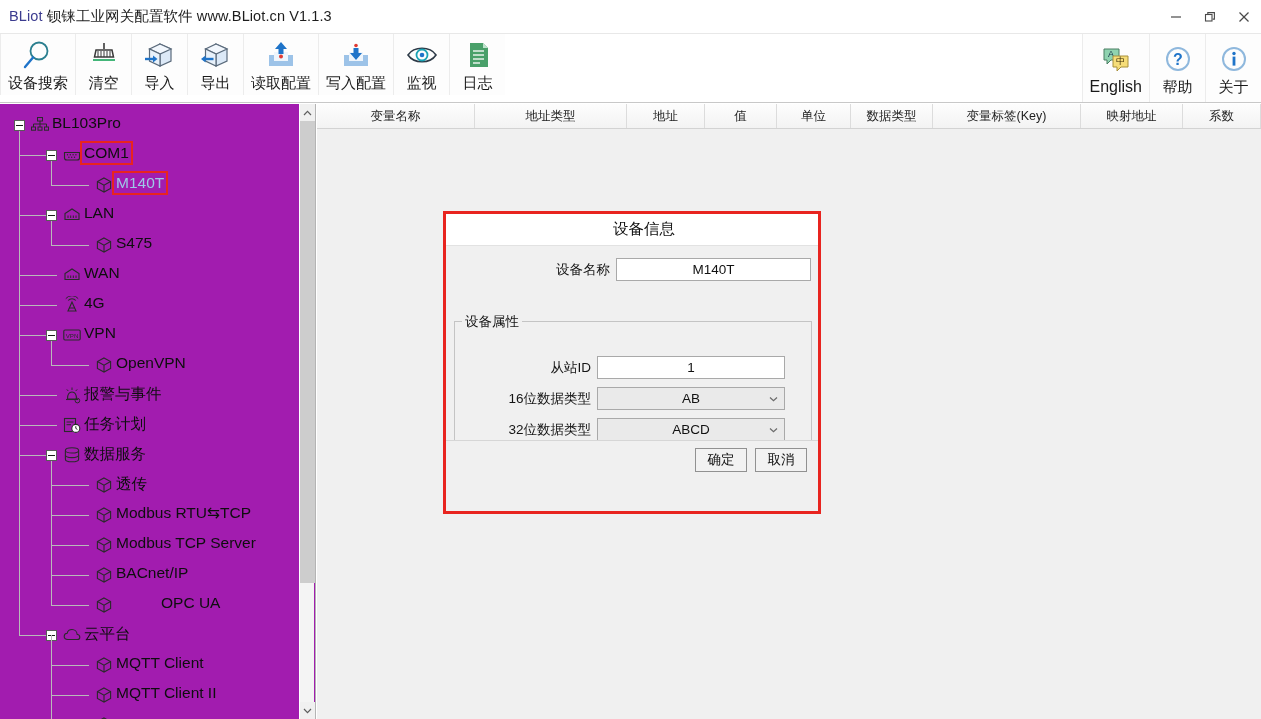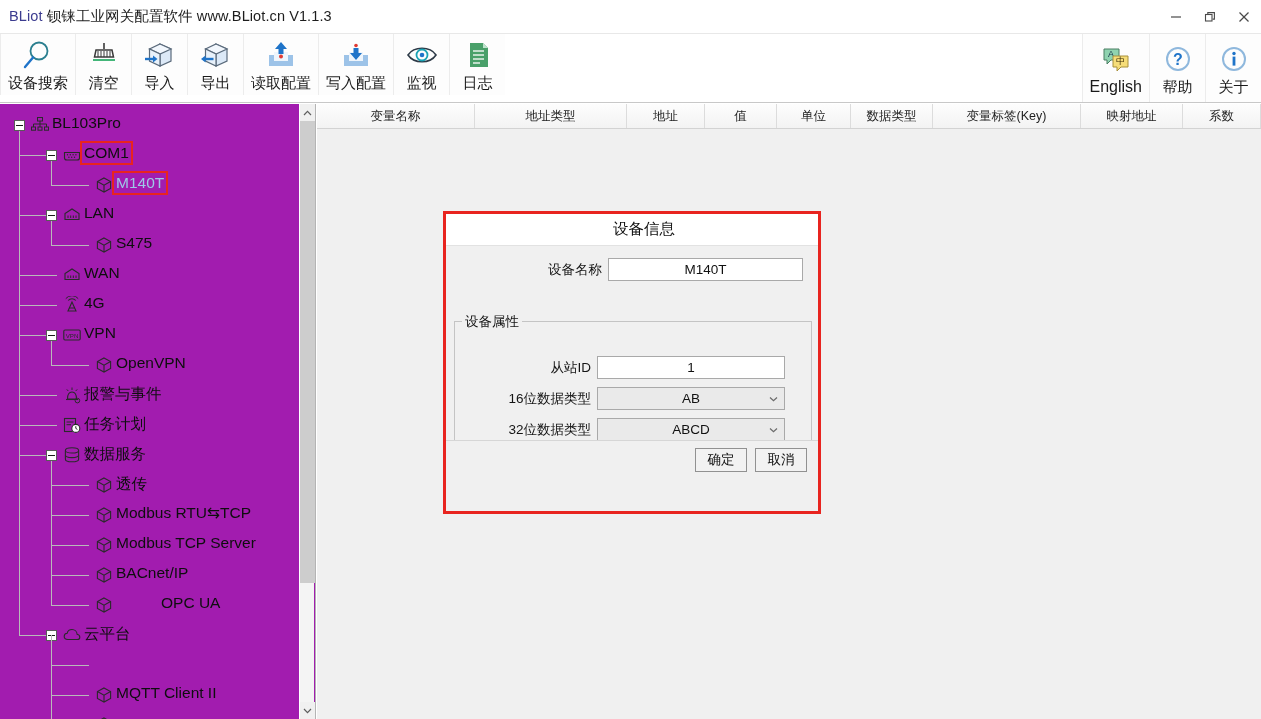--- a/index.html
+++ b/index.html
@@ -556,20 +556,30 @@
       </div>
       <div class="tnode" style="position: absolute; left: 0px; top: 516px; width: 300px;">
         <span class="expander" style="left: 46px; top: 9.5px;"></span>
         <span class="ticon" style="position: absolute; left: 62px; top: 5px;">
           <svg width="18" height="18" viewBox="0 0 18 18">
             <path d="M4.8 13.5 C2.6 13.5 1.2 12 1.2 10.3 C1.2 8.7 2.5 7.3 4.2 7.2 C4.7 5 6.7 3.5 9 3.5 C11.7 3.5 13.9 5.6 14.1 8.2 C15.7 8.5 16.8 9.8 16.8 11.2 C16.8 12.5 15.8 13.5 14.3 13.5 Z" fill="none" stroke="#2a2a2a" stroke-width="1.1"></path>
           </svg>
         </span>
         <span class="lbl" style="position: absolute; left: 83px; top: 4px;">云平台</span>
       </div>
+      <div class="tnode" style="position: absolute; left: 0px; top: 546px; width: 300px;">
+        <span class="ticon" style="position: absolute; left: 94px; top: 5px;">
+          <svg width="18" height="18" viewBox="0 0 18 18">
+            <path d="M9 2 L15.6 5.6 L15.6 12.4 L9 16 L2.4 12.4 L2.4 5.6 Z" fill="none" stroke="#2a2a2a" stroke-width="1.1"></path>
+            <path d="M2.4 5.6 L9 9.2 L15.6 5.6" fill="none" stroke="#2a2a2a" stroke-width="1.1"></path>
+            <line x1="9" y1="9.2" x2="9" y2="16" stroke="#2a2a2a" stroke-width="1.1"></line>
+          </svg>
+        </span>
+        <span class="lbl" style="position: absolute; left: 115px; top: 4px;">MQTT Client</span>
+      </div>
       <div class="tnode" style="position: absolute; left: 0px; top: 576px; width: 300px;">
         <span class="ticon" style="position: absolute; left: 94px; top: 5px;">
           <svg width="18" height="18" viewBox="0 0 18 18">
             <path d="M9 2 L15.6 5.6 L15.6 12.4 L9 16 L2.4 12.4 L2.4 5.6 Z" fill="none" stroke="#2a2a2a" stroke-width="1.1"></path>
             <path d="M2.4 5.6 L9 9.2 L15.6 5.6" fill="none" stroke="#2a2a2a" stroke-width="1.1"></path>
             <line x1="9" y1="9.2" x2="9" y2="16" stroke="#2a2a2a" stroke-width="1.1"></line>
           </svg>
         </span>
         <span class="lbl" style="position: absolute; left: 115px; top: 4px;">MQTT Client II</span>
       </div>
@@ -633,21 +643,21 @@
   <div id="grid-body"></div>
 </div>
 
 <div id="dialog">
   <div id="dlg-titlebar">
     <span id="dlg-title">设备信息</span>
   </div>
 
   <div id="dlg-body">
 
-    <div class="frow" style="padding-left:8px;">
+    <div class="frow" style="padding-left:16px;">
       <span class="flabel" style="width:148px;margin-right:6px;">设备名称</span>
       <span class="finput" style="width:195px;">M140T</span>
     </div>
 
     <div id="groupbox">
       <span id="groupbox-legend">设备属性</span>
 
       <div style="padding-top:34px;">
         <div class="frow">
           <span class="flabel" style="width:136px;margin-right:6px;">从站ID</span>

